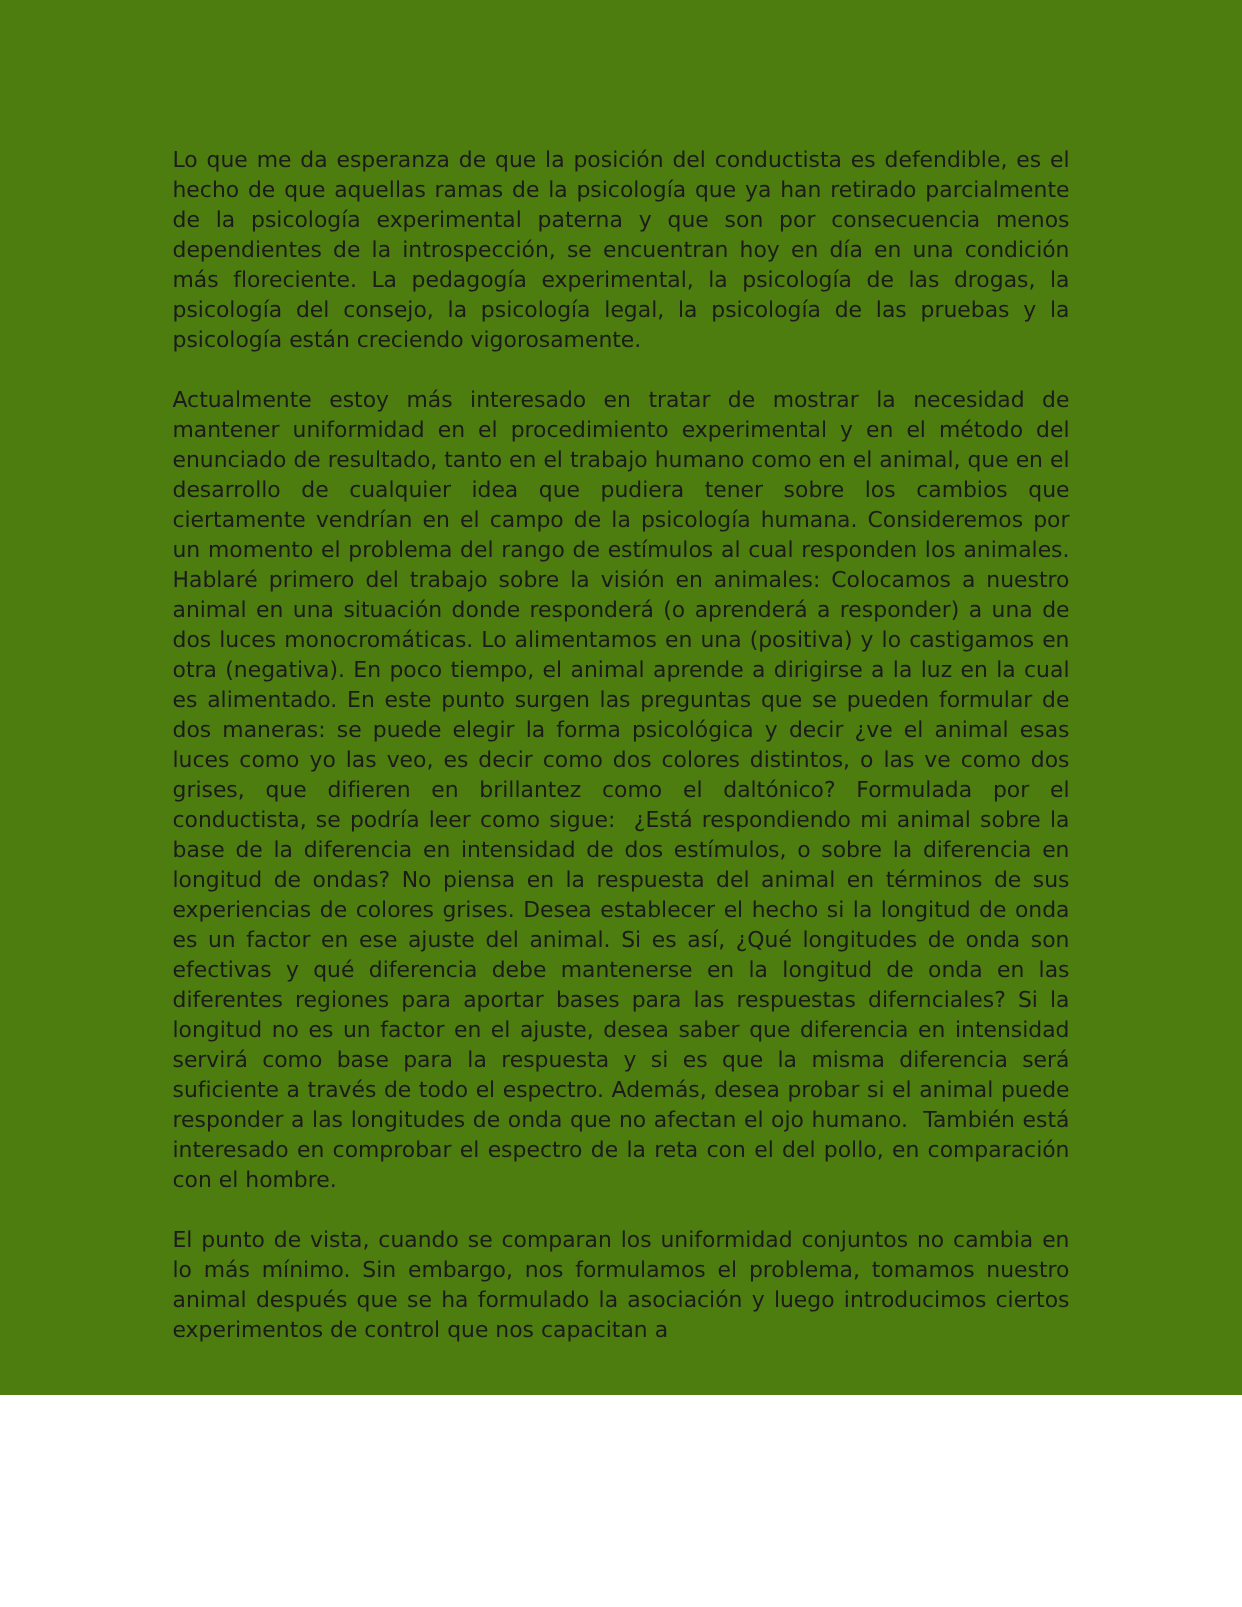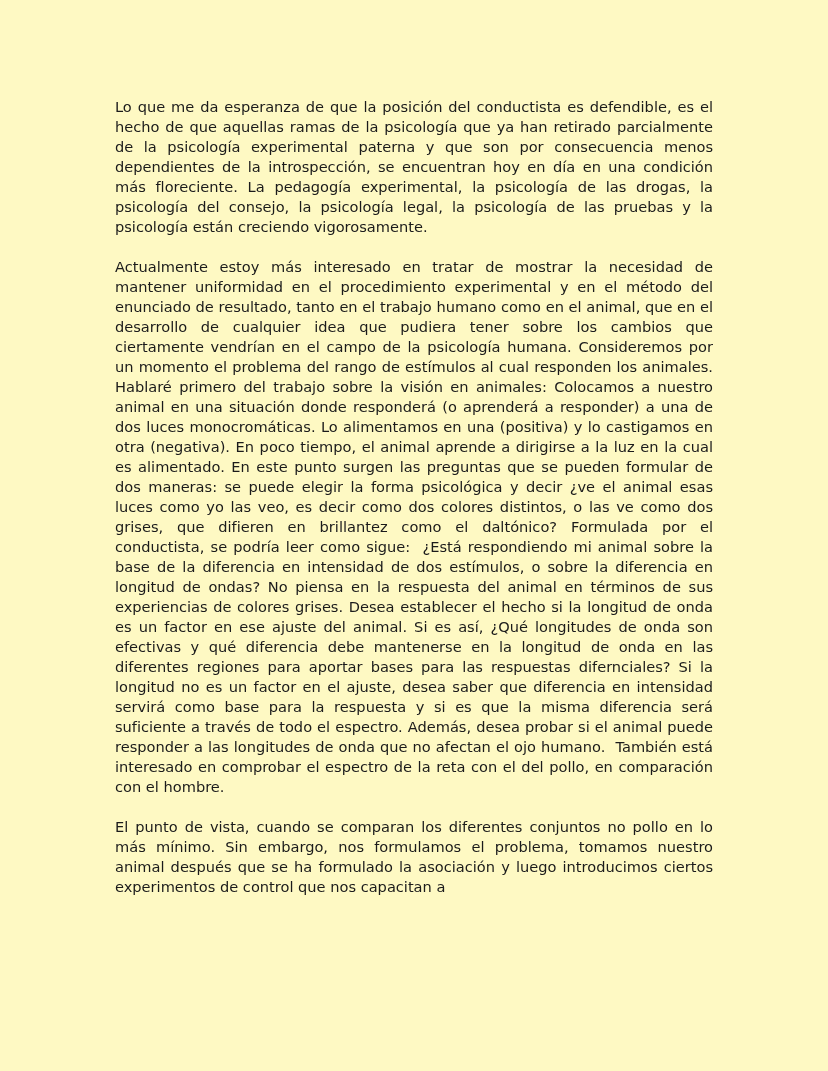--- a/index.html
+++ b/index.html
@@ -9,23 +9,23 @@
     background: #ffffff;
   }
 
   body {
     font-family: "DejaVu Sans", sans-serif;
   }
 
   .page {
     position: relative;
     width: 828px;
-    height: 1071px;
+    height: 930px;
     margin: 0 auto;
-    background: #fef9c3;
+    background: #4d7c0f;
     overflow: hidden;
     box-sizing: border-box;
   }
 
   .text-column {
     position: absolute;
     left: 115px;
     top: 97px;
     width: 598px;
   }
@@ -47,15 +47,15 @@
     margin-bottom: 0;
   }
 </style>
 </head>
 <body>
 
 <div class="page">
   <div class="text-column">
     <p class="paragraph">Lo que me da esperanza de que la posición del conductista es defendible, es el hecho de que aquellas ramas de la psicología que ya han retirado parcialmente de la psicología experimental paterna y que son por consecuencia menos dependientes de la introspección, se encuentran hoy en día en una condición más floreciente. La pedagogía experimental, la psicología de las drogas, la psicología del consejo, la psicología legal, la psicología de las pruebas y la psicología están creciendo vigorosamente.</p>
     <p class="paragraph">Actualmente estoy más interesado en tratar de mostrar la necesidad de mantener uniformidad en el procedimiento experimental y en el método del enunciado de resultado, tanto en el trabajo humano como en el animal, que en el desarrollo de cualquier idea que pudiera tener sobre los cambios que ciertamente vendrían en el campo de la psicología humana. Consideremos por un momento el problema del rango de estímulos al cual responden los animales. Hablaré primero del trabajo sobre la visión en animales: Colocamos a nuestro animal en una situación donde responderá (o aprenderá a responder) a una de dos luces monocromáticas. Lo alimentamos en una (positiva) y lo castigamos en otra (negativa). En poco tiempo, el animal aprende a dirigirse a la luz en la cual es alimentado. En este punto surgen las preguntas que se pueden formular de dos maneras: se puede elegir la forma psicológica y decir ¿ve el animal esas luces como yo las veo, es decir como dos colores distintos, o las ve como dos grises, que difieren en brillantez como el daltónico? Formulada por el conductista, se podría leer como sigue:  ¿Está respondiendo mi animal sobre la base de la diferencia en intensidad de dos estímulos, o sobre la diferencia en longitud de ondas? No piensa en la respuesta del animal en términos de sus experiencias de colores grises. Desea establecer el hecho si la longitud de onda es un factor en ese ajuste del animal. Si es así, ¿Qué longitudes de onda son efectivas y qué diferencia debe mantenerse en la longitud de onda en las diferentes regiones para aportar bases para las respuestas difernciales? Si la longitud no es un factor en el ajuste, desea saber que diferencia en intensidad servirá como base para la respuesta y si es que la misma diferencia será suficiente a través de todo el espectro. Además, desea probar si el animal puede responder a las longitudes de onda que no afectan el ojo humano.  También está interesado en comprobar el espectro de la reta con el del pollo, en comparación con el hombre.</p>
-    <p class="paragraph">El punto de vista, cuando se comparan los diferentes conjuntos no pollo en lo más mínimo. Sin embargo, nos formulamos el problema, tomamos nuestro animal después que se ha formulado la asociación y luego introducimos ciertos experimentos de control que nos capacitan a</p>
+    <p class="paragraph">El punto de vista, cuando se comparan los uniformidad conjuntos no cambia en lo más mínimo. Sin embargo, nos formulamos el problema, tomamos nuestro animal después que se ha formulado la asociación y luego introducimos ciertos experimentos de control que nos capacitan a</p>
   </div>
 </div>
 
 </body></html>

